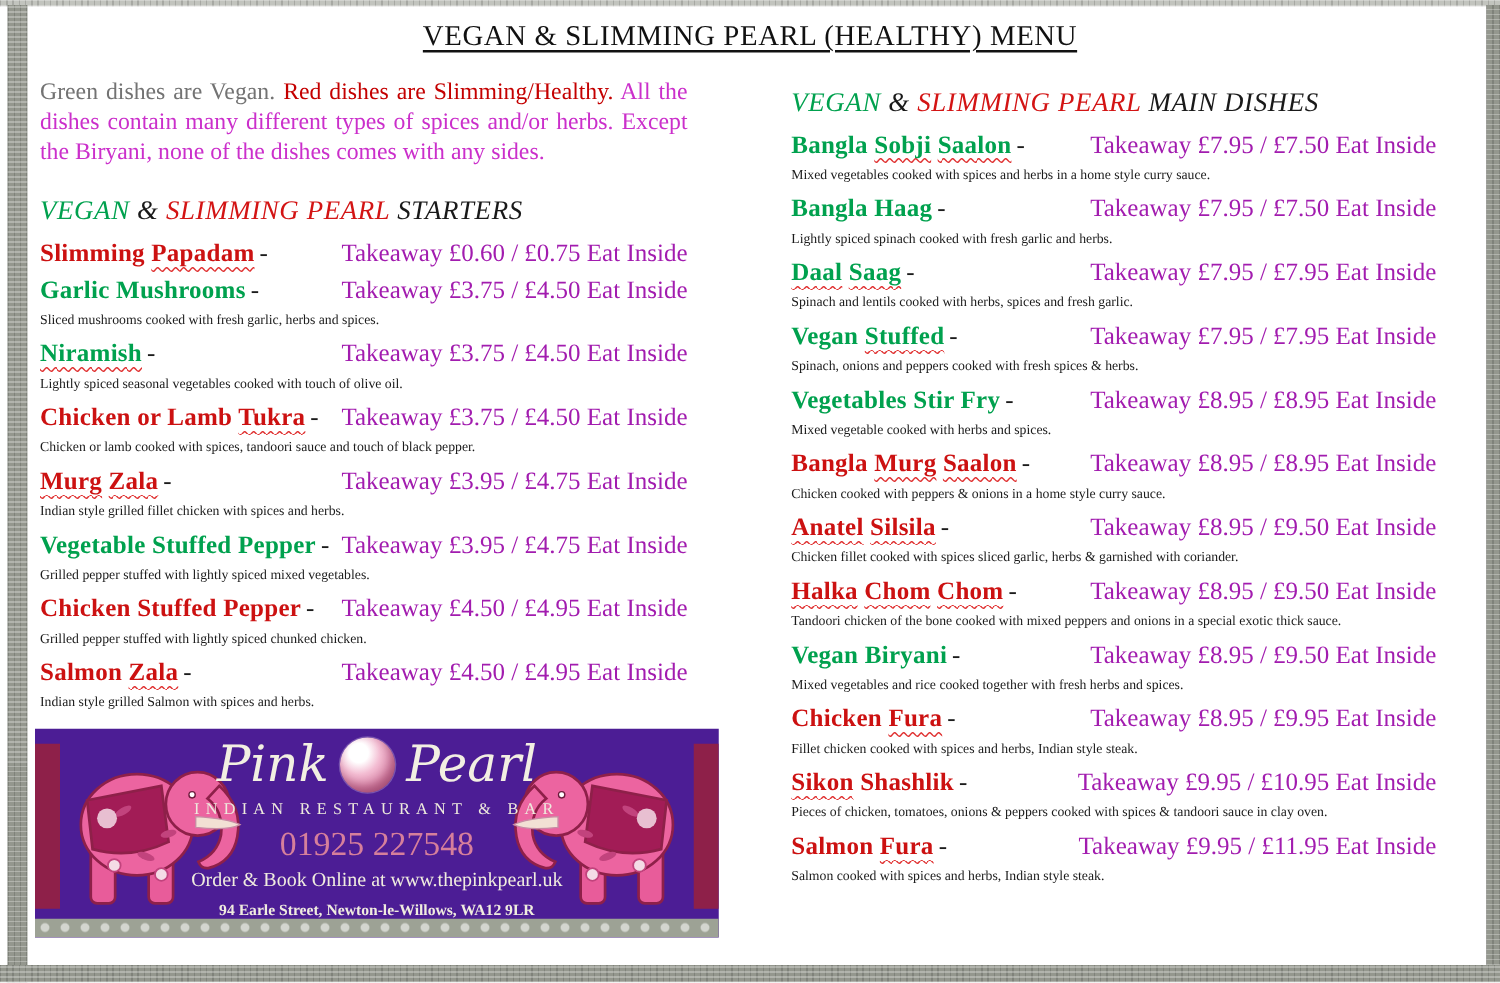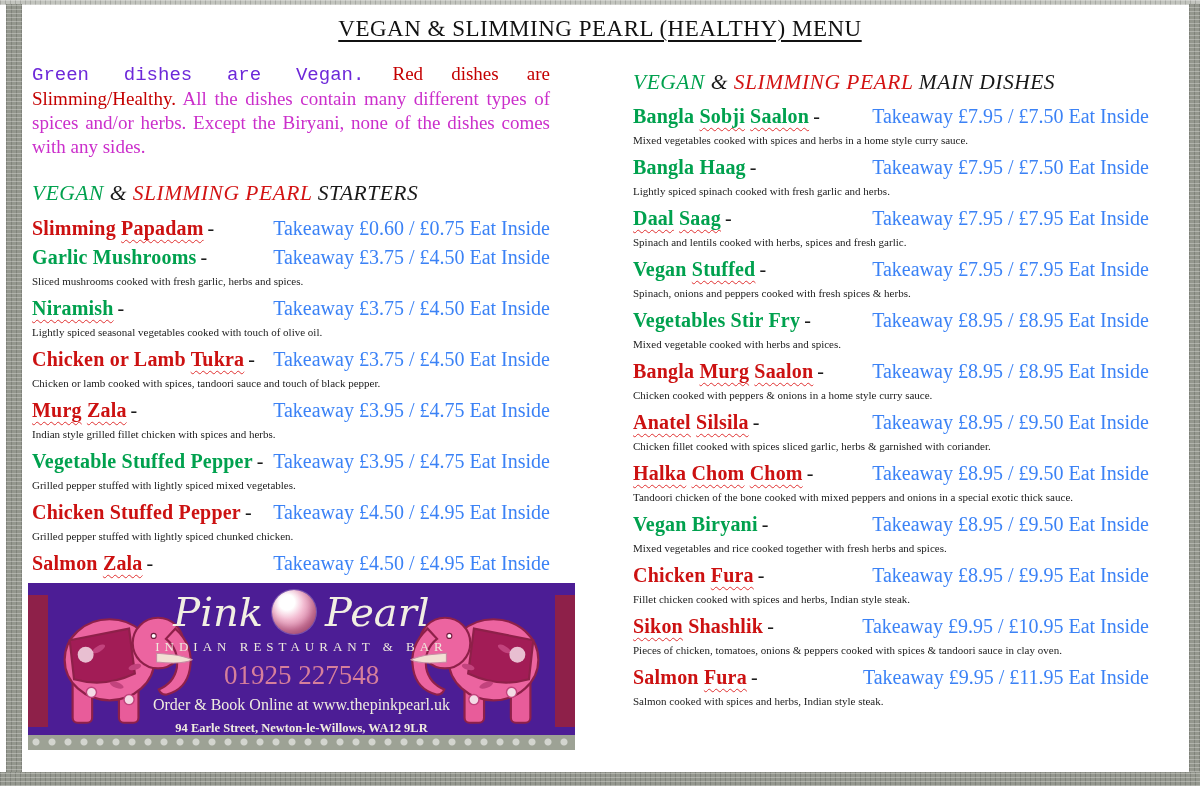--- a/index.html
+++ b/index.html
@@ -19,39 +19,39 @@
   .title{position:absolute;left:0;top:16px;width:1200px;text-align:center;}
   .title span{font-weight:normal;font-size:23px;letter-spacing:.5px;color:#111;
               text-decoration:underline;text-underline-offset:4px;text-decoration-thickness:2px;}
 
   
   .col{position:absolute;}
   .col-left{left:32px;top:62px;width:518px;}
   .col-right{left:633px;top:70px;width:516px;}
 
   .intro{font-size:19px;line-height:24px;text-align:justify;}
-  .intro .ig{color:#6d28d9;font-family:Liberation Mono, monospace;}
+  .intro .ig{color:#737373;}
   .intro .ir{color:#c40000;}
   .intro .im{color:#cb2fcb;}
 
   .sec-heading{font-style:italic;font-size:21.5px;letter-spacing:.5px;margin-top:22px;white-space:nowrap;}
   .col-right .sec-heading{margin-top:0;}
   .sec-heading .hg{color:#00a14e;}
   .sec-heading .hr{color:#d31414;}
   .sec-heading .hb{color:#191919;}
 
   .items{margin-top:10px;}
   .col-right .items{margin-top:9px;}
   .item{margin-bottom:4px;}
   .name-line{display:flex;align-items:baseline;font-size:20px;line-height:25px;white-space:nowrap;}
   .dish{font-weight:bold;letter-spacing:.2px;}
   .dish.g{color:#00a14e;}
   .dish.r{color:#cc1111;}
   .dash{color:#1b1b1b;margin:0 4px;}
-  .price{margin-left:auto;color:#3b82f6;text-align:center;}
+  .price{margin-left:auto;color:#a21caf;text-align:center;}
   .desc{font-size:11px;line-height:21px;text-align:justify;color:#1b1b1b;margin-top:1px;}
   .wavy{text-decoration:underline;text-decoration-style:wavy;text-decoration-color:#e03131;
         text-decoration-thickness:1px;text-underline-offset:4px;}
 
   
   .banner{position:absolute;left:28px;top:583px;width:547px;height:167px;background:#4c1d95;overflow:hidden;}
   .banner-center{position:absolute;left:50%;top:0;transform:translateX(-50%);width:370px;text-align:center;}
   .logo-row{display:flex;justify-content:center;align-items:center;gap:9px;margin-top:7px;}
   .logo-word{font-style:italic;font-size:40px;line-height:44px;color:#f2efe2;font-family:"DejaVu Serif", serif;}
   .pearl{width:44px;height:44px;border-radius:50%;

